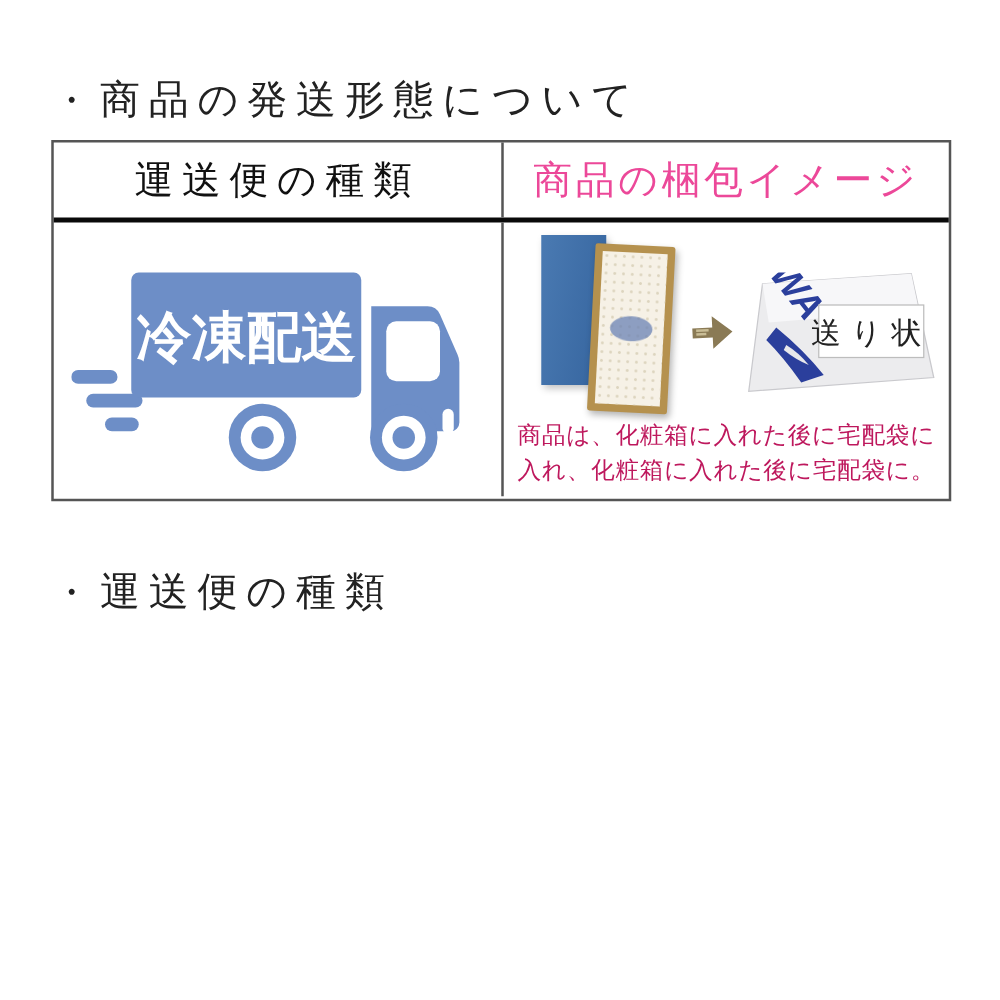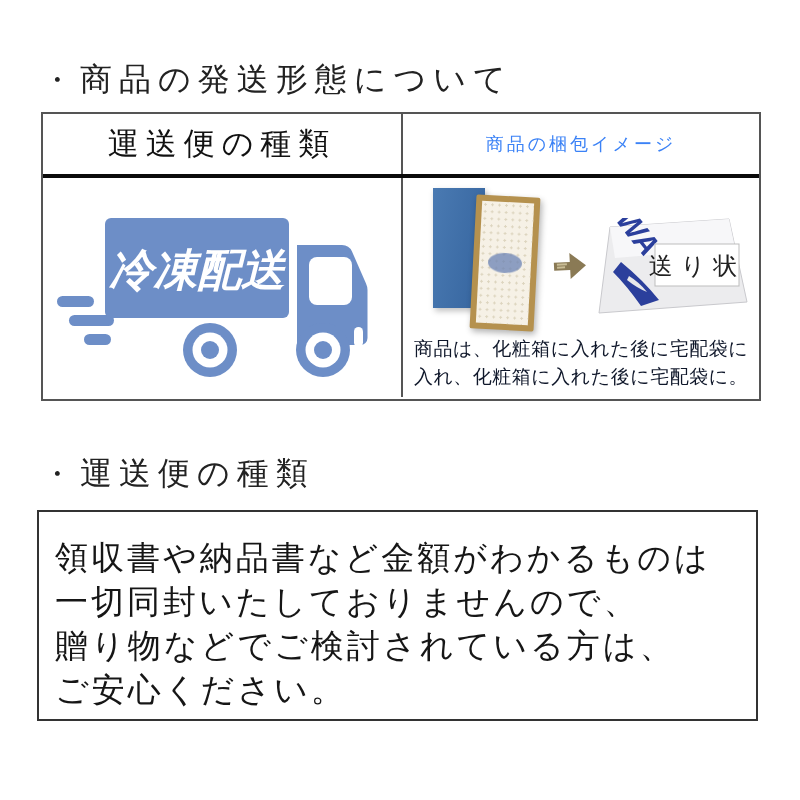--- a/index.html
+++ b/index.html
@@ -23,26 +23,26 @@
     position:absolute; left:41px; top:112px; width:716px; height:285px;
     border:2px solid #555; background:#fff;
   }
   .t-header { display:flex; height:60px; border-bottom:4px solid #0a0a0a; }
   .t-cell-l { width:360px; border-right:2px solid #555; box-sizing:border-box; }
   .t-cell-r { flex:1; }
   .t-header .t-cell-l, .t-header .t-cell-r {
     display:flex; align-items:center; justify-content:center; white-space:nowrap;
   }
   .hdr-left  { font-size:31px; letter-spacing:7px; color:#111; }
-  .hdr-right { font-size:18px; letter-spacing:3px; color:#3b82f6; }
+  .hdr-right { font-size:31px; letter-spacing:3px; color:#ec4899; }
   .t-body { display:flex; height:219px; }
   .t-body .t-cell-l, .t-body .t-cell-r { position:relative; }
 
   
-  .truck-wrap { position:absolute; left:14px; top:36px; width:322px; height:166px;font-style:italic; }
+  .truck-wrap { position:absolute; left:14px; top:36px; width:322px; height:166px; }
 
   
   .pack-photo { position:absolute; left:0; top:0; width:100%; height:160px; }
   .box-area { position:absolute; left:30px; top:6px; width:112px; height:152px; }
   .box-lid {
     position:absolute; left:0; top:4px; width:52px; height:120px;
     background:linear-gradient(100deg,#4a7ab2,#35649e); box-shadow:2px 3px 6px rgba(0,0,0,.25);
   }
   .box-open {
     position:absolute; left:40px; top:12px; width:64px; height:134px;
@@ -56,21 +56,21 @@
   .box-emblem {
     position:absolute; left:50%; top:50%; width:34px; height:20px; margin:-10px 0 0 -17px;
     background:#6b83b5; border-radius:50%; opacity:.75; filter:blur(.5px);
   }
   .arrow-wrap { position:absolute; left:148px; top:70px; width:38px; height:36px; }
   .bag-wrap { position:absolute; left:192px; top:40px; width:156px; height:100px; }
 
   
   .pack-caption {
     position:absolute; left:0; right:0; bottom:6px; text-align:center;
-    font-size:19px; line-height:28px; letter-spacing:.5px; color:#0f172a; white-space:nowrap;
+    font-size:19px; line-height:28px; letter-spacing:.5px; color:#be185d; white-space:nowrap;
   }
 
   
   .note-box {
     position:absolute; left:37px; top:510px; width:721px; height:211px;
     border:2px solid #333; box-sizing:border-box; background:#fff;
     padding:24px 16px 0 16px;
   }
   .note-line {
     font-size:33px; line-height:44px; letter-spacing:3px; color:#161616; white-space:nowrap;
@@ -153,20 +153,14 @@
         </div>
       </div>
     </div>
   </div>
 
   <div class="sec-heading" id="heading-invoice">
     <span class="bullet">・</span>
     <span class="title">運送便の種類</span>
   </div>
 
-  <div class="note-box">
-    <div class="note-line">領収書や納品書など金額がわかるものは</div>
-    <div class="note-line">一切同封いたしておりませんので、</div>
-    <div class="note-line">贈り物などでご検討されている方は、</div>
-    <div class="note-line">ご安心ください。</div>
-  </div>
 
 </div>
 
 </body></html>

